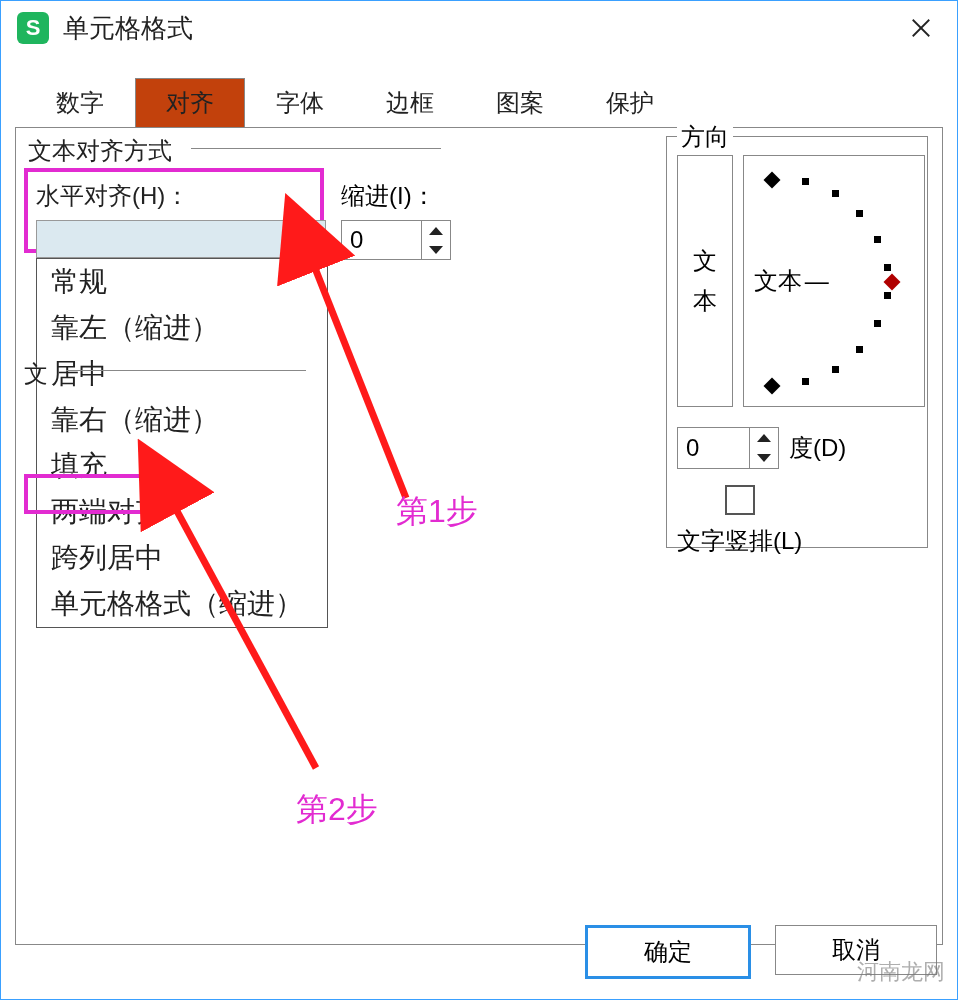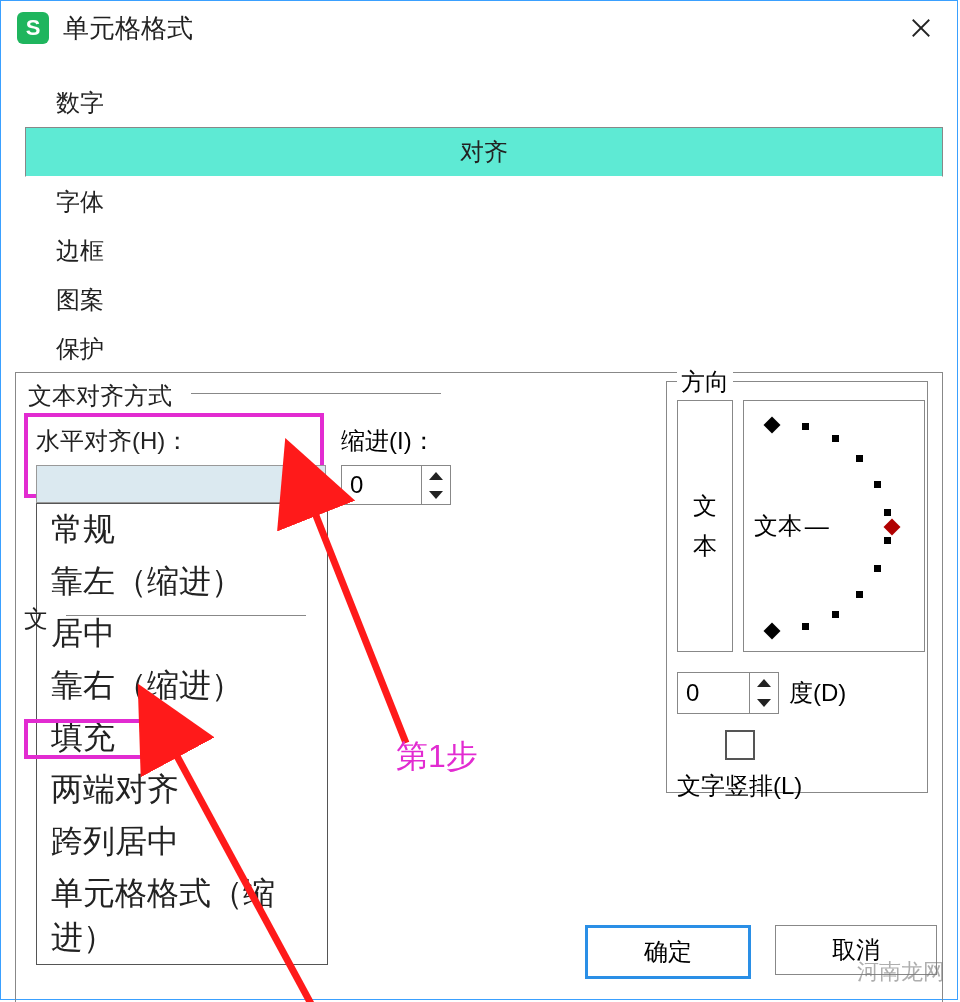--- a/index.html
+++ b/index.html
@@ -56,36 +56,35 @@
 .dialog-body {
   position: absolute;
   left: 14px;
   right: 14px;
   top: 76px;
   bottom: 90px;
 }
 .tabs {
   display: flex;
   margin-left: 10px;
-  flex-direction: column;
 }
 .tab {
   padding: 8px 30px;
   font-size: 24px;
   color: #222;
   border: 1px solid transparent;
   border-bottom: none;
   cursor: pointer;
   position: relative;
   top: 1px;
 }
 .tab.active {
   border: 1px solid #888;
   border-bottom: 1px solid #fff;
-  background: #5eead4;
+  background: #c2410c;
   text-align: center;
 }
 .panel {
   border: 1px solid #888;
   height: 818px;
   box-sizing: border-box;
   position: relative;
 }
 .group-label {
   position: absolute;
@@ -144,21 +143,21 @@
   border-top: 12px solid #222;
   margin-right: 6px;
 }
 .dropdown {
   position: absolute;
   left: 20px;
   top: 130px;
   width: 290px;
   background: #fff;
   border: 1px solid #555;
-  font-size: 32px;
+  font-size: 28px;
   color: #222;
 }
 .dropdown-item {
   padding: 4px 14px;
   cursor: pointer;
 }
 .highlight-box {
   position: absolute;
   left: 8px;
   top: 346px;

